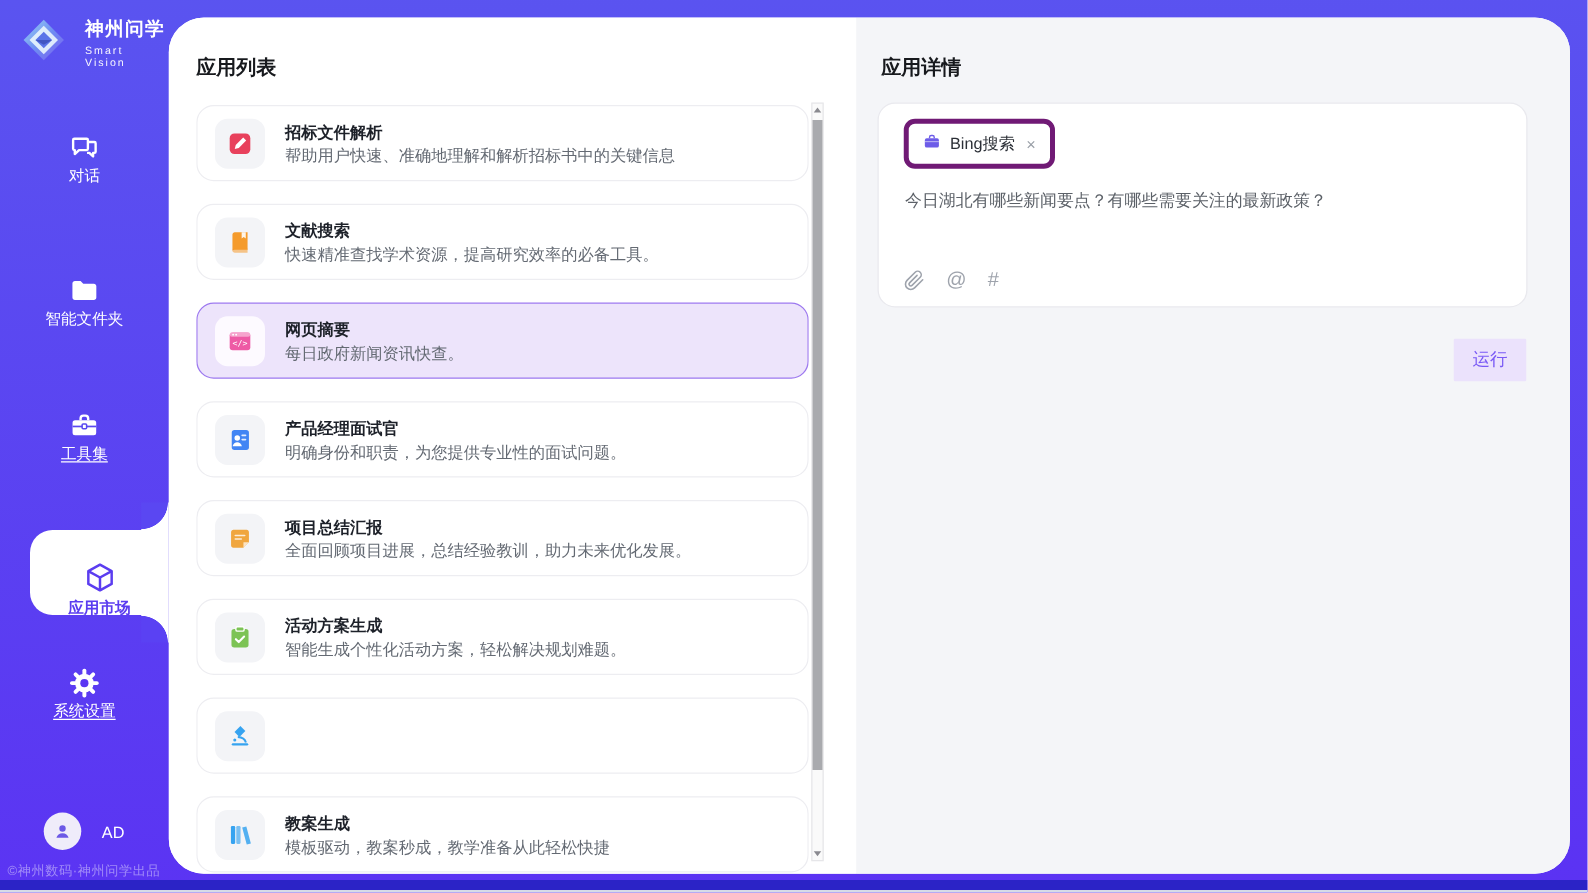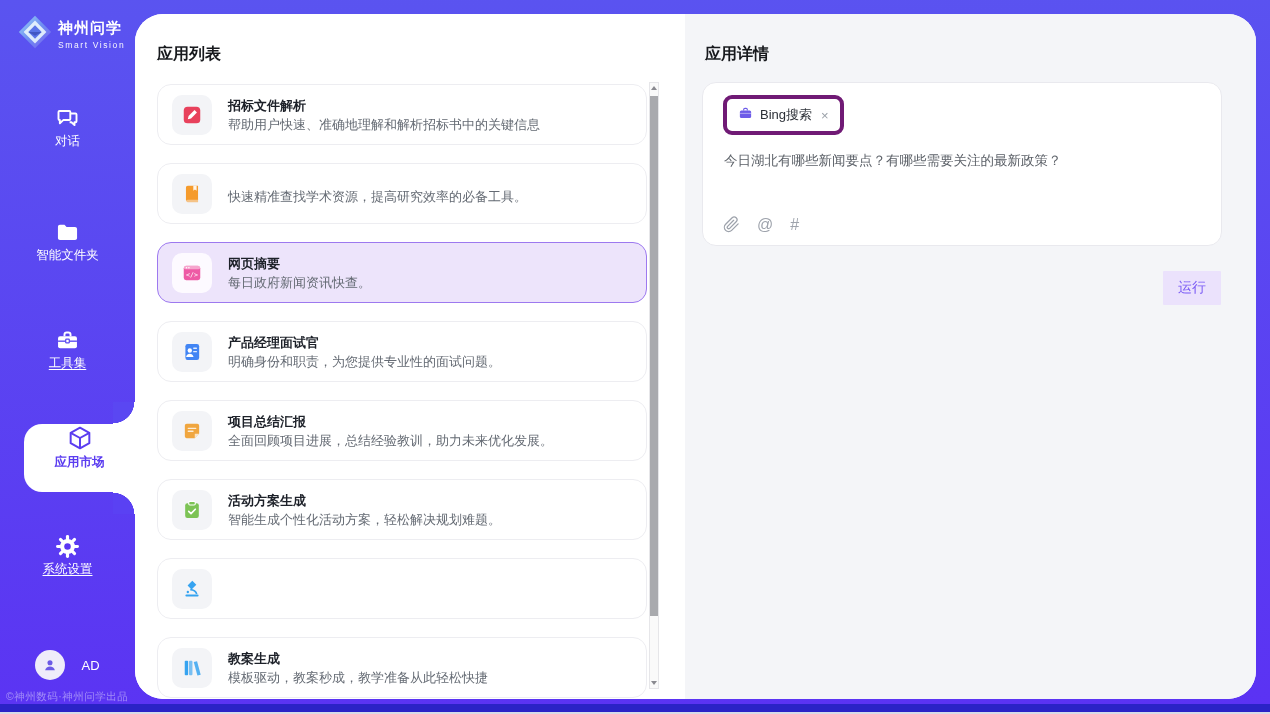--- a/index.html
+++ b/index.html
@@ -9,31 +9,31 @@
     font-family:"Liberation Sans","DejaVu Sans",sans-serif;
     background:linear-gradient(178deg,#5a54f0 0%,#5b32f3 100%);
     overflow:hidden;
   }
   
   .bottom-dark-bar { position:absolute; left:0; right:0; bottom:2px; height:8px; background:#2b23c6; z-index:5; }
   .bottom-light-line { position:absolute; left:0; right:0; bottom:0; height:2px; background:#d7dbe7; z-index:5; }
 
   
   .sidebar { position:absolute; left:0; top:0; width:135px; height:714px; z-index:2; }
-  .logo { position:absolute; top:13px; left:16px; display:flex; align-items:center; gap:4px; }
+  .logo { position:absolute; top:13px; left:16px; display:flex; align-items:center; gap:14px; }
   .logo-text { display:flex; flex-direction:column; color:#fff; }
   .logo-name { font-size:15px; font-weight:bold; letter-spacing:1px; }
   .logo-sub { font-size:8.5px; letter-spacing:1.6px; margin-top:2px; opacity:.95; }
 
   .nav-item { position:absolute; left:0; width:135px; display:flex; flex-direction:column;
               align-items:center; gap:0; color:#fff; font-size:12.5px; cursor:pointer; }
   .nav-item .lbl { line-height:1; }
   .nav-item .lbl.u { text-decoration:underline; text-underline-offset:2px; }
 
-  .nav-item.active { left:24px; width:111px; top:424px; height:68px; justify-content:flex-start; gap:1px;
+  .nav-item.active { left:24px; width:111px; top:424px; height:68px; justify-content:flex-end; gap:1px;
                      background:#fff; border-radius:18px 0 0 18px; color:#5b3df0; font-weight:bold; }
   .curve { position:absolute; right:0; width:22px; height:22px; z-index:3; }
   .curve.top    { top:402px; background:radial-gradient(22px at 0 0,    #5a47f2 21px, #fff 21.5px); }
   .curve.bottom { top:492px; background:radial-gradient(22px at 0 100%, #5a41f3 21px, #fff 21.5px); }
 
   .user-row { position:absolute; bottom:34px; left:0; width:135px; display:flex; align-items:center;
               justify-content:center; gap:16px; }
   .avatar { width:30px; height:30px; border-radius:50%; background:#efecfa; display:flex;
             align-items:center; justify-content:center; }
   .user-name { color:#fff; font-size:13px; }
@@ -205,20 +205,21 @@
 
   <div class="card">
     <div class="card-icon">
             <svg width="22" height="22" viewBox="0 0 20 20">
               <path d="M4.5 4.2c0-1 .8-1.7 1.7-1.7h9.3v12.8H6.2c-.6 0-1.2.2-1.7.6z" fill="#f59b2c"></path>
               <path d="M4.5 16c0-.9.8-1.6 1.7-1.6h9.3v3H6.2c-.9 0-1.7-.6-1.7-1.4z" fill="#f59b2c" opacity=".55"></path>
               <path d="M11.2 2.5h3v4.6l-1.5-1.1-1.5 1.1z" fill="#fff" opacity=".9"></path>
             </svg>
           </div>
     <div class="card-text">
+      <div class="card-title">文献搜索</div>
       <div class="card-desc">快速精准查找学术资源，提高研究效率的必备工具。</div>
     </div>
   </div>
 
   <div class="card selected">
     <div class="card-icon">
             <svg width="22" height="22" viewBox="0 0 20 20">
               <rect x="2.5" y="3.5" width="15" height="13" rx="2.2" fill="#ee5aa5"></rect>
               <rect x="2.5" y="3.5" width="15" height="3.2" rx="1.6" fill="#fff" opacity=".45"></rect>
               <circle cx="5" cy="5.2" r=".7" fill="#fff"></circle>

